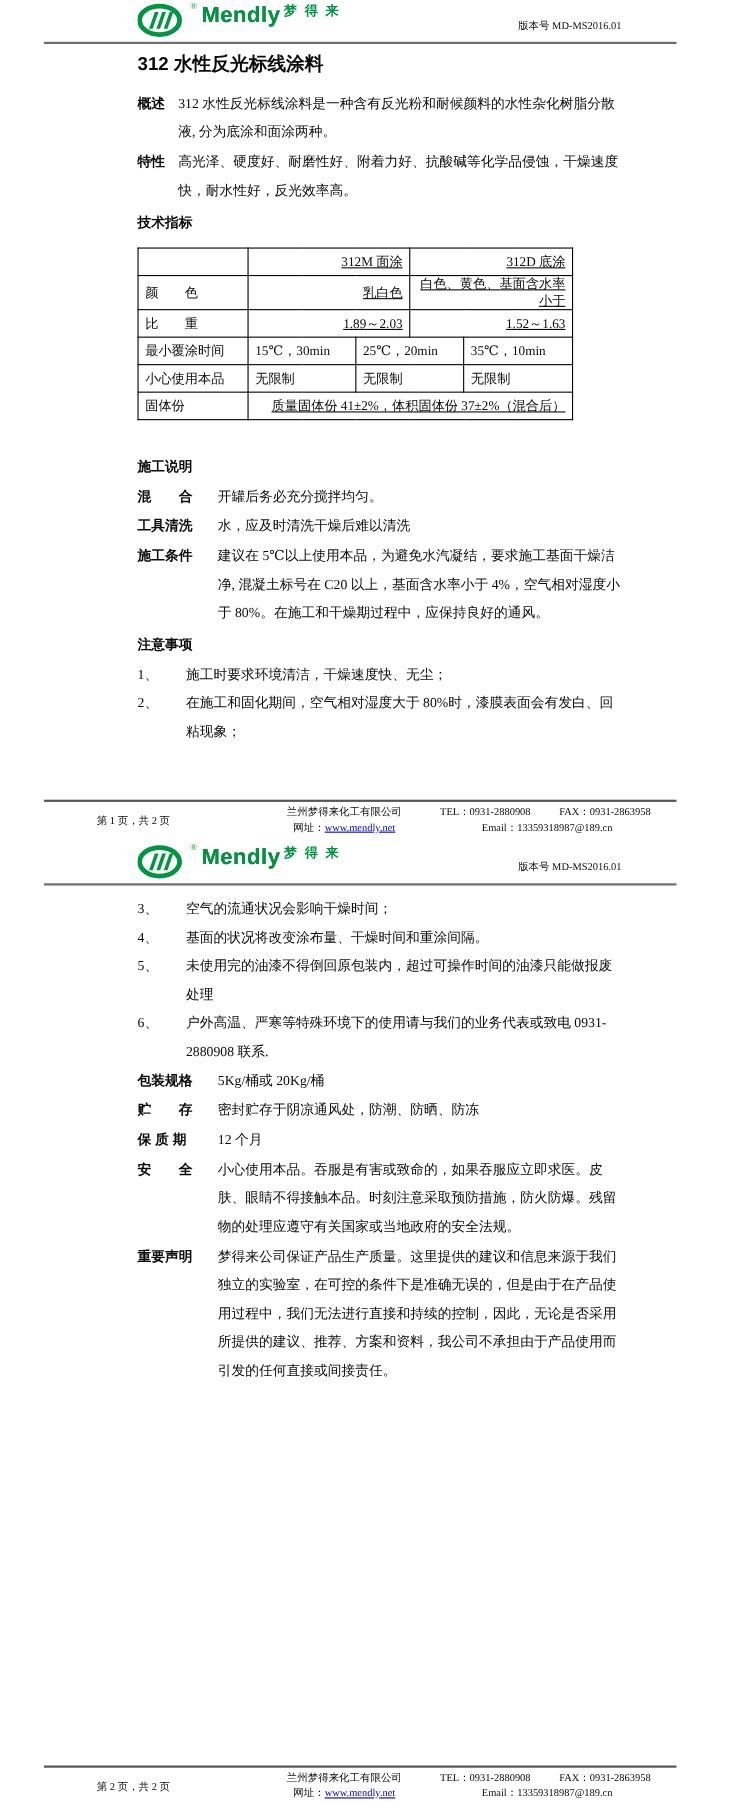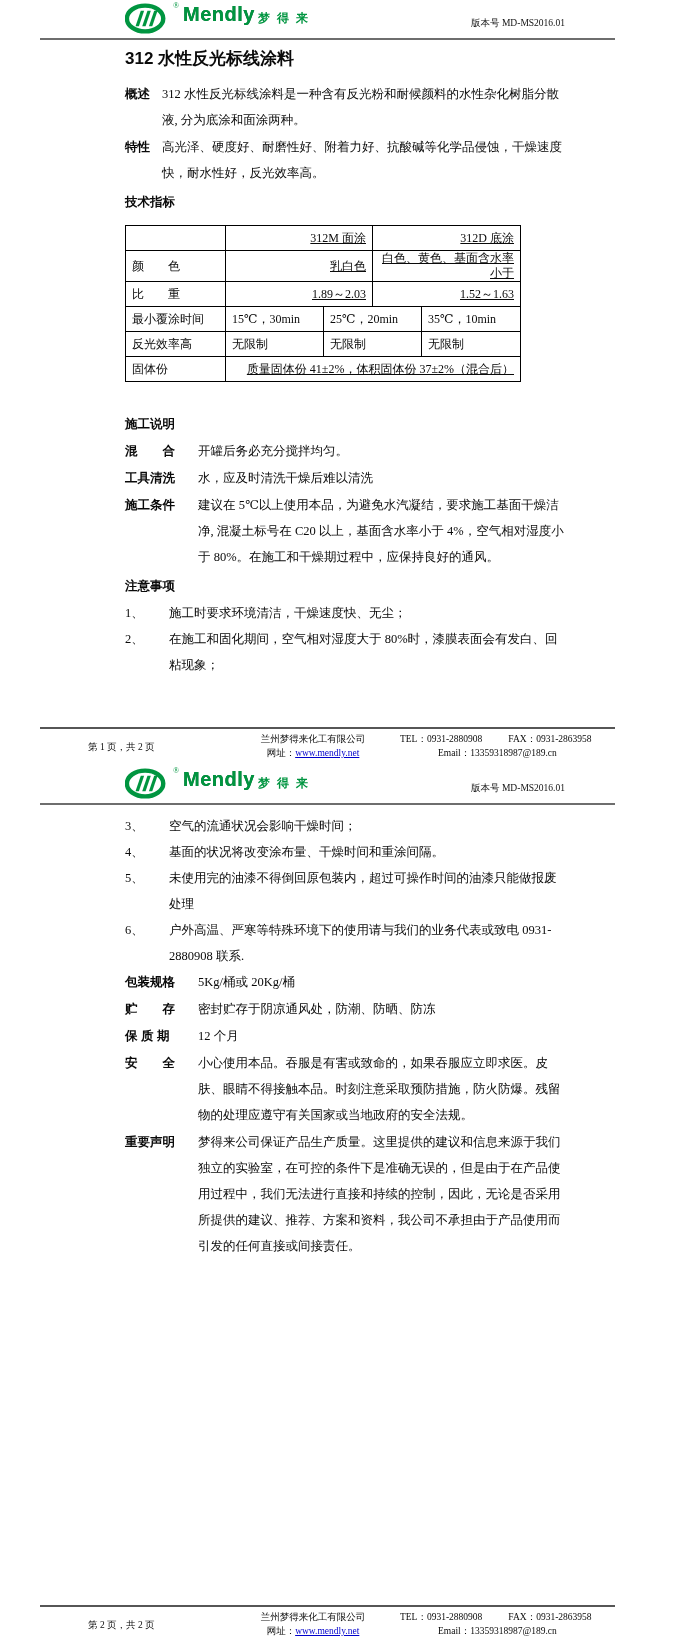--- a/index.html
+++ b/index.html
@@ -5,21 +5,21 @@
   html,body{margin:0;padding:0;background:#fff;}
   body{width:687px;font-family:"Liberation Serif","DejaVu Serif",serif;color:#0a0a0a;-webkit-font-smoothing:antialiased;}
   .page{width:687px;display:flex;flex-direction:column;background:#fff;}
   .page1{height:760px;}
   .page2{height:878px;}
   
   .hdr{display:flex;justify-content:space-between;align-items:flex-end;padding:3px 122px 4px 125px;}
   .logo{display:flex;align-items:flex-start;gap:4px;}
   .logo-text{display:flex;line-height:1;margin-top:1px;}
   .brand-en{font-family:"Liberation Sans","DejaVu Sans",sans-serif;font-weight:bold;font-size:20px;color:#009540;letter-spacing:0.5px;text-shadow:0 0 0.6px #00602a;}
-  .brand-cn{font-family:Liberation Mono, monospace;font-weight:bold;font-size:12px;color:#009540;letter-spacing:7px;margin-top:9px;padding-left:3px;}
+  .brand-cn{font-family:Liberation Serif, serif;font-weight:bold;font-size:12px;color:#009540;letter-spacing:7px;margin-top:0;padding-left:3px;}
   .reg{font-size:8px;color:#009540;margin-top:-2px;}
   .version{font-size:9.5px;color:#111;padding-bottom:4px;}
   .rule{border:none;border-top:2px solid #6e6e6e;margin:0 72px 0 40px;}
   .f-rule{border:none;border-top:2px solid #565656;margin:0 72px 0 40px;}
   
   .content{padding:0 122px 0 125px;font-size:12.5px;line-height:26px;}
   .doc-title{font-family:"Liberation Sans","DejaVu Sans",sans-serif;font-weight:bold;font-size:17px;margin:7px 0 10px 0;line-height:24px;}
   .kv{display:flex;margin-bottom:1px;}
   .kv .k{flex:none;font-family:"Liberation Sans","DejaVu Sans",sans-serif;font-weight:bold;}
   .kv .v{flex:1;}
@@ -111,21 +111,21 @@
         <td class="ctr" colspan="3">1.89～2.03</td>
         <td class="ctr" colspan="3">1.52～1.63</td>
       </tr>
       <tr>
         <td class="lab">最小覆涂时间</td>
         <td colspan="2">15℃，30min</td>
         <td colspan="2">25℃，20min</td>
         <td colspan="2">35℃，10min</td>
       </tr>
       <tr>
-        <td class="lab">反光效率高</td>
+        <td class="lab">小心使用本品</td>
         <td colspan="2">无限制</td>
         <td colspan="2">无限制</td>
         <td colspan="2">无限制</td>
       </tr>
       <tr>
         <td class="lab">固体份</td>
         <td class="ctr" colspan="6">质量固体份 41±2%，体积固体份 37±2%（混合后）</td>
       </tr>
     </tbody>
       </table>

